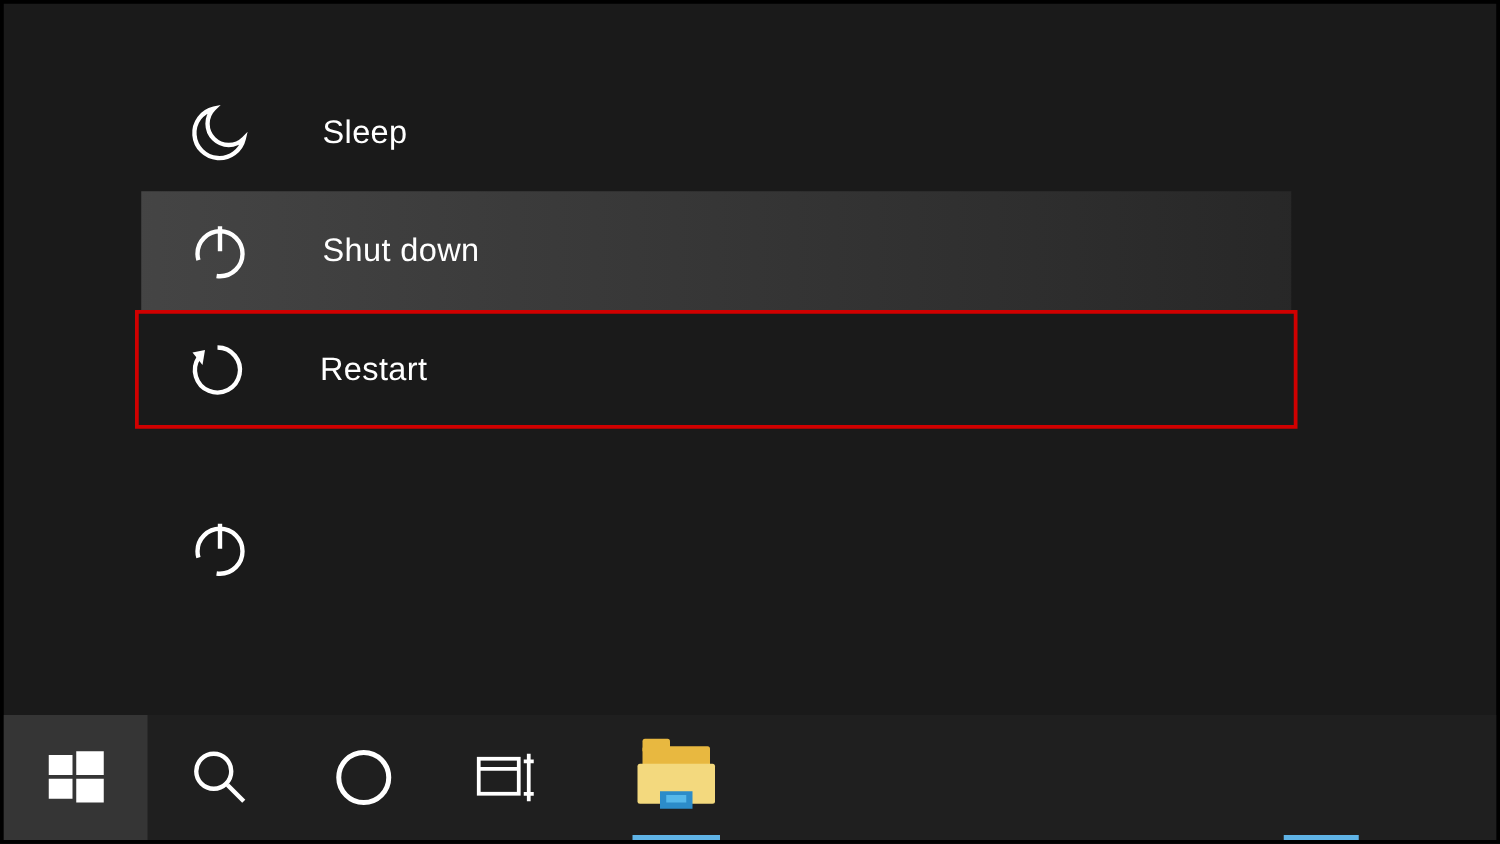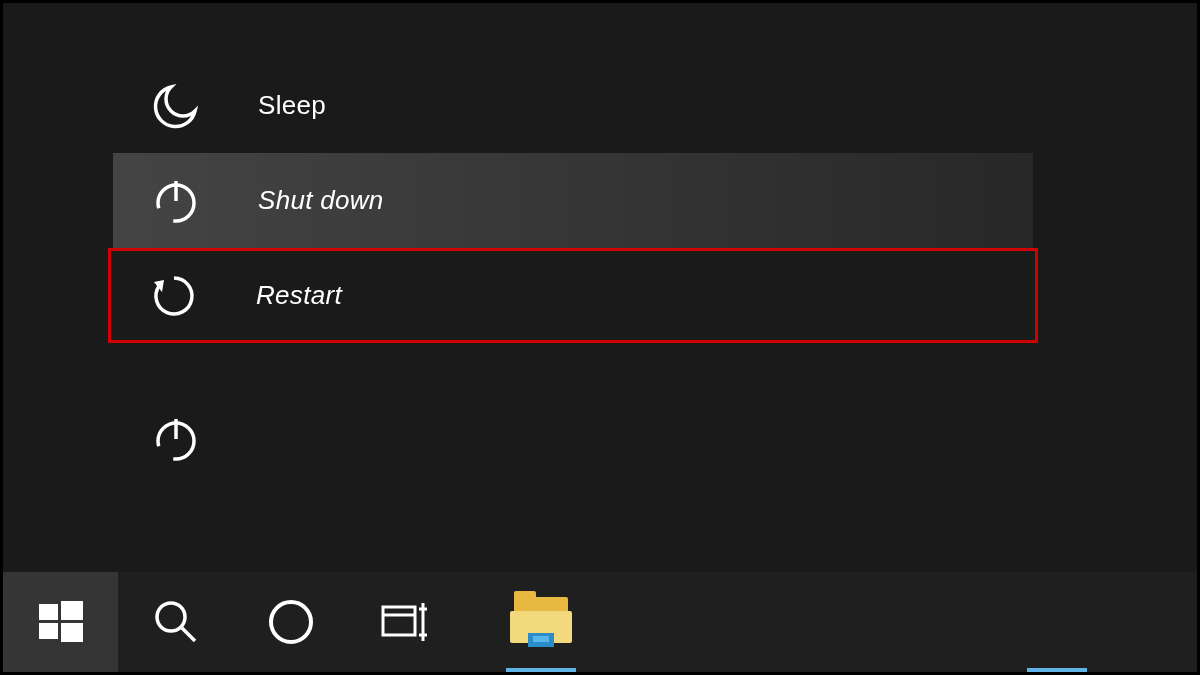--- a/index.html
+++ b/index.html
@@ -25,27 +25,25 @@
     }
     .menu-item {
       display: flex;
       align-items: center;
       height: 95px;
       padding-left: 35px;
       cursor: pointer;
     }
     .menu-item.hovered {
       background: linear-gradient(to right, rgba(120,120,120,0.45), rgba(80,80,80,0.25));
-      font-style: italic;
     }
     .menu-item.highlighted {
       border: 3px solid #d00000;
       margin-left: -5px;
       margin-right: -5px;
-      font-style: italic;
     }
     .icon-wrap {
       width: 55px;
       height: 55px;
       display: flex;
       align-items: center;
       justify-content: center;
       margin-right: 55px;
     }
     .menu-label {

